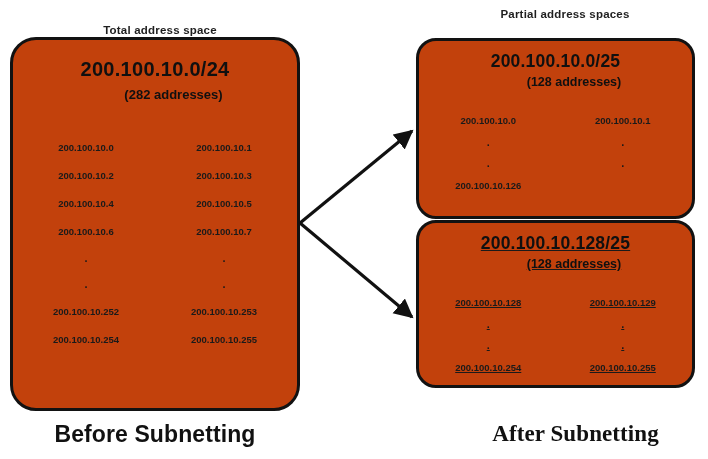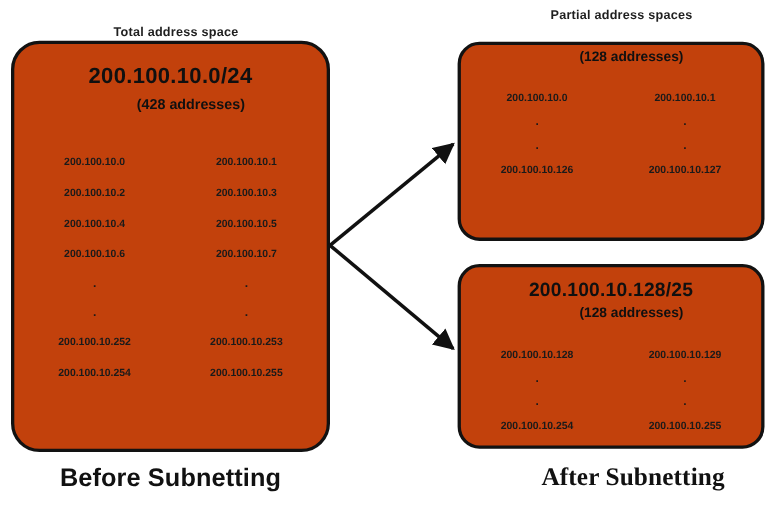--- a/index.html
+++ b/index.html
@@ -35,21 +35,21 @@
   
   .addr-box {
     position: absolute;
     box-sizing: border-box;
     border: 3px solid #121212;
     border-radius: 22px;
     background: #c2410c;
   }
   #box-total   { left: 10px;  top: 37px;  width: 290px; height: 374px; border-radius: 26px; }
   #box-upper   { left: 416px; top: 38px;  width: 279px; height: 181px; border-radius: 20px; }
-  #box-lower   { left: 416px; top: 240px; width: 279px; height: 168px; border-radius: 20px; }
+  #box-lower   { left: 416px; top: 220px; width: 279px; height: 168px; border-radius: 20px; text-decoration: underline; }
 
   
   .box-cidr {
     text-align: center;
     font-weight: bold;
     color: #101010;
     white-space: nowrap;
   }
   .box-count {
     text-align: center;
@@ -121,21 +121,21 @@
 <body>
 
 <div id="canvas">
 
   <div class="space-caption" id="caption-total">Total address space</div>
 
   <div class="space-caption" id="caption-partial">Partial address spaces</div>
 
   <div class="addr-box" id="box-total">
     <div class="box-cidr">200.100.10.0/24</div>
-    <div class="box-count">(428 addresses)</div>
+    <div class="box-count">(282 addresses)</div>
     <div class="addr-grid" id="grid-total">
       <div class="addr-cell">200.100.10.0</div>
       <div class="addr-cell">200.100.10.1</div>
       <div class="addr-cell">200.100.10.2</div>
       <div class="addr-cell">200.100.10.3</div>
       <div class="addr-cell">200.100.10.4</div>
       <div class="addr-cell">200.100.10.5</div>
       <div class="addr-cell">200.100.10.6</div>
       <div class="addr-cell">200.100.10.7</div>
       <div class="addr-cell dots">.</div>
@@ -143,30 +143,30 @@
       <div class="addr-cell dots">.</div>
       <div class="addr-cell dots">.</div>
       <div class="addr-cell">200.100.10.252</div>
       <div class="addr-cell">200.100.10.253</div>
       <div class="addr-cell">200.100.10.254</div>
       <div class="addr-cell">200.100.10.255</div>
     </div>
   </div>
 
   <div class="addr-box" id="box-upper">
+    <div class="box-cidr">200.100.10.0/25</div>
     <div class="box-count">(128 addresses)</div>
     <div class="addr-grid" id="grid-upper">
       <div class="addr-cell">200.100.10.0</div>
       <div class="addr-cell">200.100.10.1</div>
       <div class="addr-cell dots">.</div>
       <div class="addr-cell dots">.</div>
       <div class="addr-cell dots">.</div>
       <div class="addr-cell dots">.</div>
       <div class="addr-cell">200.100.10.126</div>
-      <div class="addr-cell">200.100.10.127</div>
     </div>
   </div>
 
   <div class="addr-box" id="box-lower">
     <div class="box-cidr">200.100.10.128/25</div>
     <div class="box-count">(128 addresses)</div>
     <div class="addr-grid" id="grid-lower">
       <div class="addr-cell">200.100.10.128</div>
       <div class="addr-cell">200.100.10.129</div>
       <div class="addr-cell dots">.</div>

